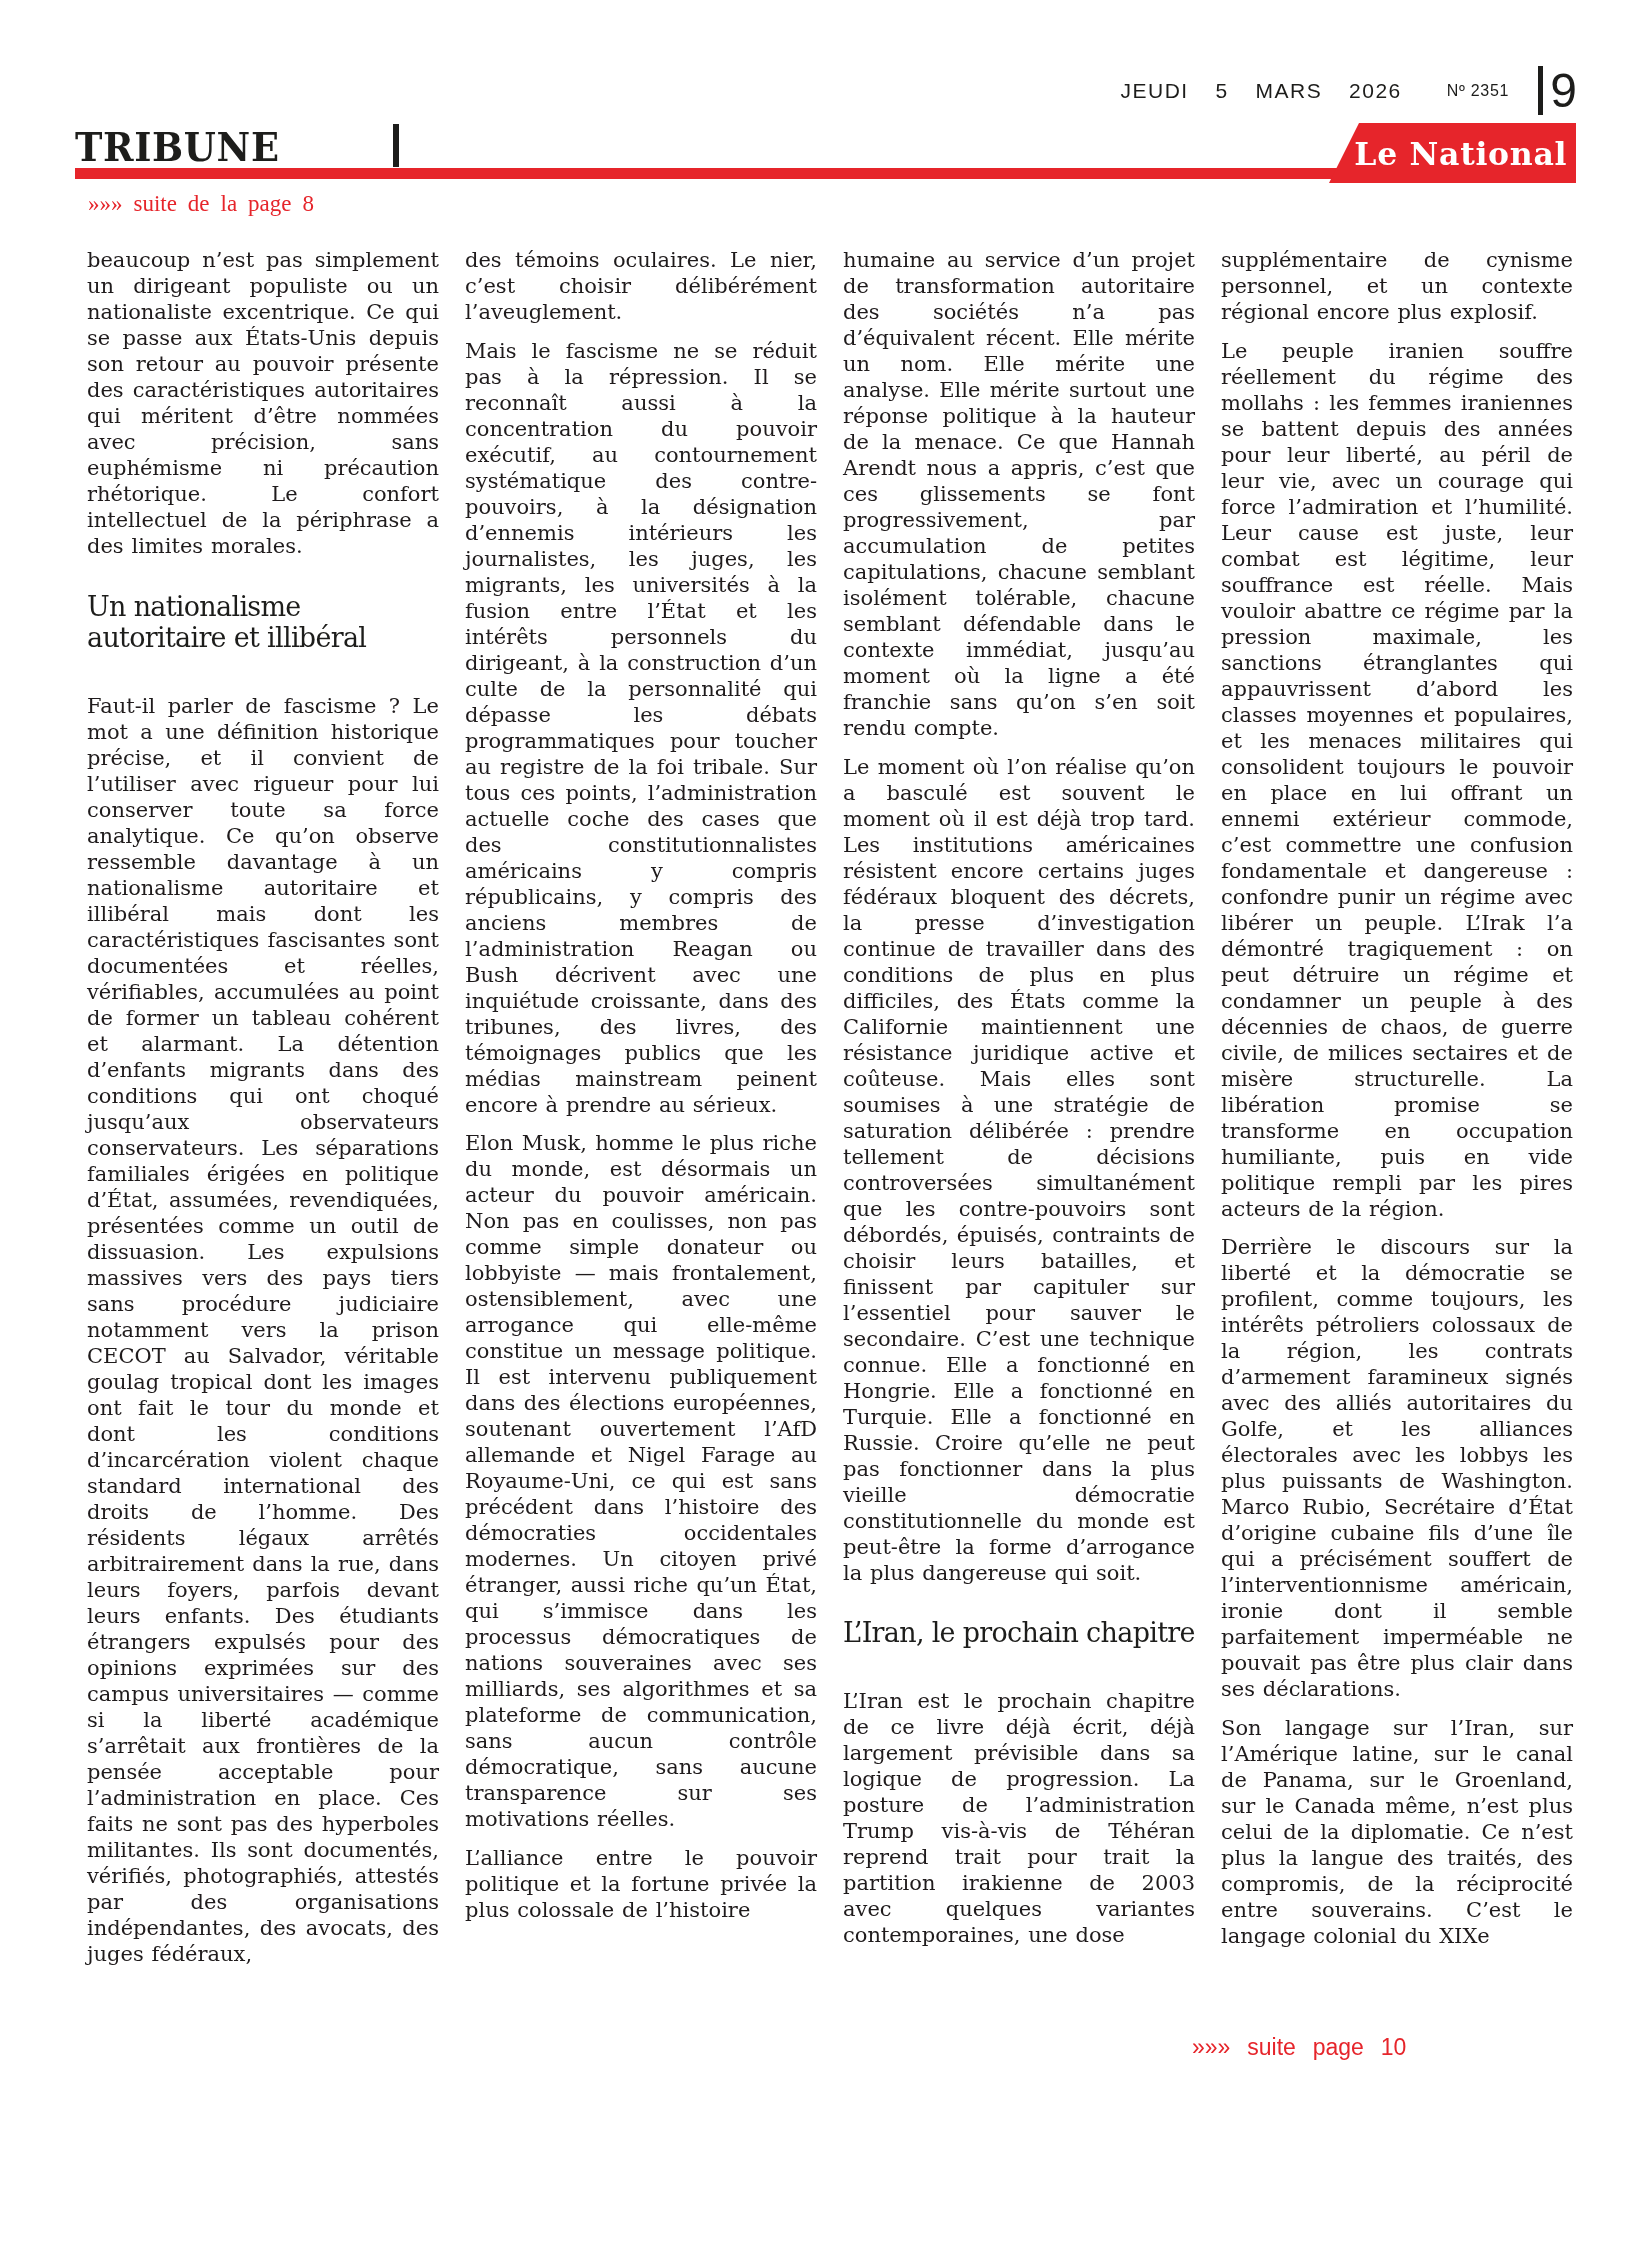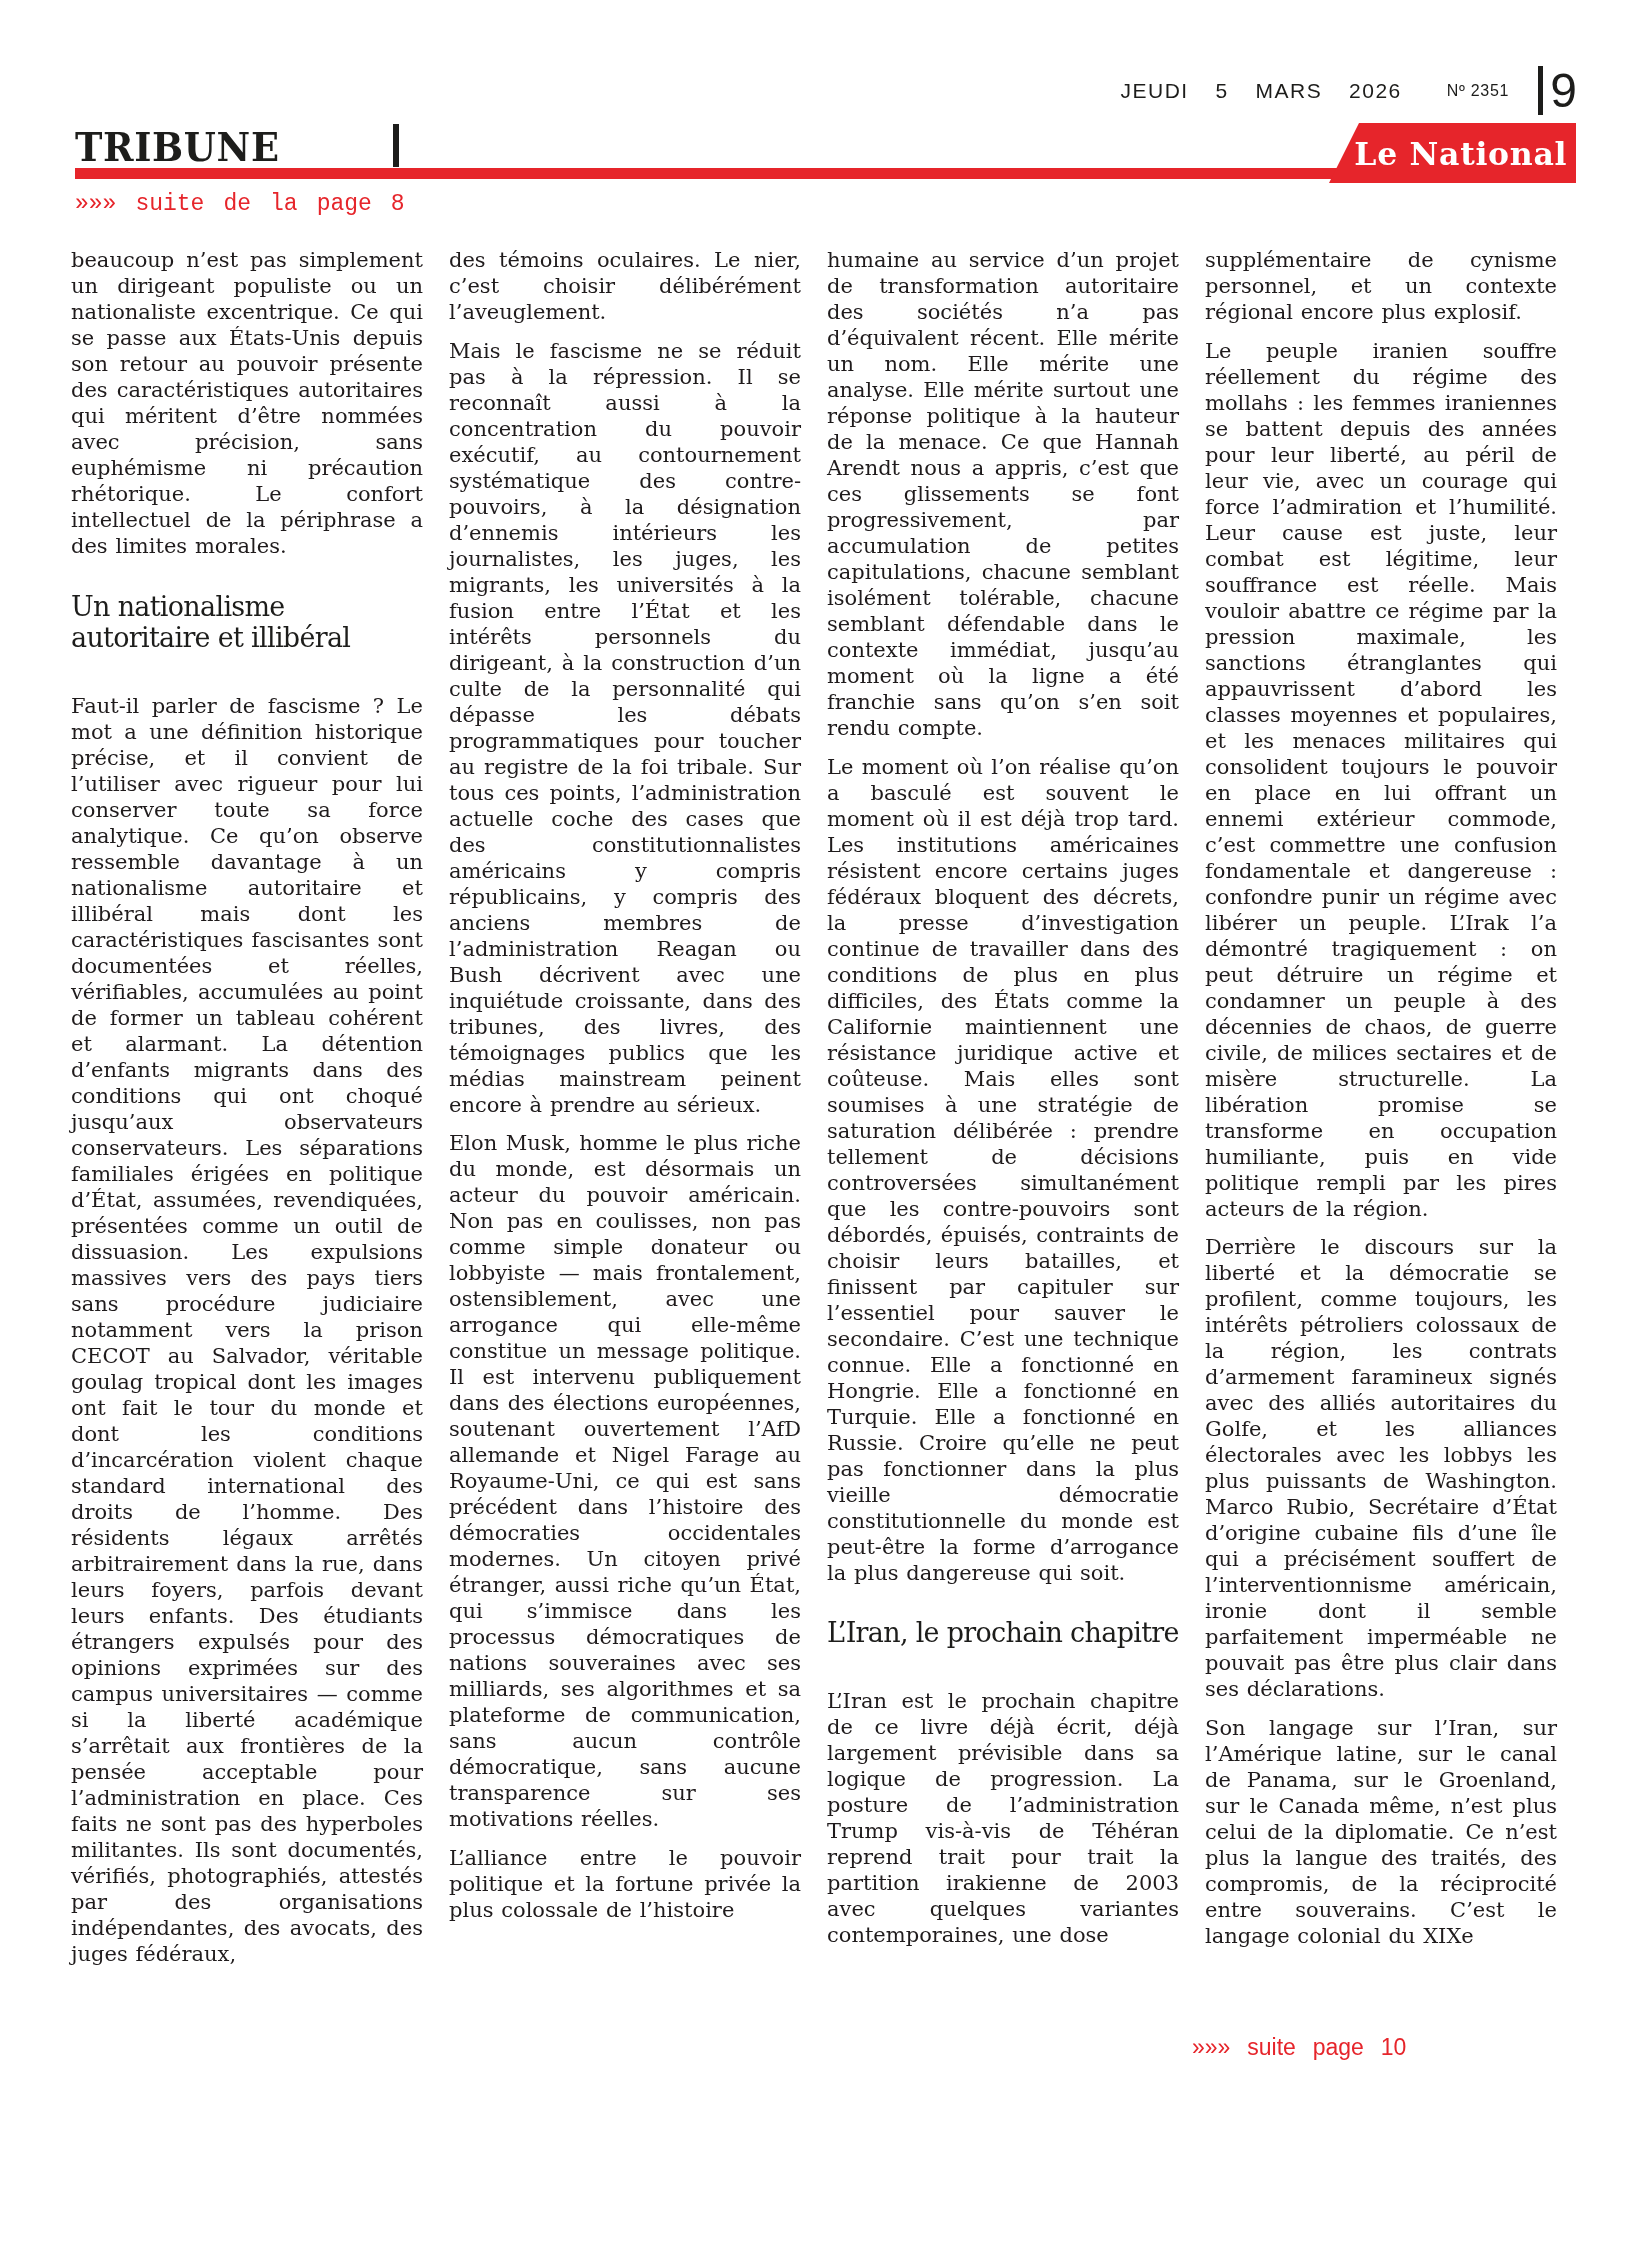--- a/index.html
+++ b/index.html
@@ -46,34 +46,34 @@
     clip-path: polygon(30px 0, 100% 0, 100% 100%, 0 100%);
     display: flex; align-items: center; justify-content: center;
   }
   .brand-box span {
     font-family: "DejaVu Serif", serif; font-weight: bold;
     font-size: 31.5px; color: #ffffff; padding-left: 16.5px;
     letter-spacing: 0.7px;
   }
 
   .continuation-top {
-    position: absolute; left: 75px; top: 191px;
-    font-family: Liberation Mono, monospace;
+    position: absolute; left: 88px; top: 191px;
+    font-family: Liberation Serif, serif;
     font-size: 23px; color: var(--accent); word-spacing: 5.2px;
   }
   .continuation-bottom {
     position: absolute; left: 1192px; width: 382px; top: 2034px;
     text-align: left;
     font-family: "Liberation Sans", sans-serif;
     font-size: 23px; color: var(--accent); word-spacing: 10.5px;
   }
 
   
   .columns {
-    position: absolute; left: 71px; top: 247px; width: 1489px;
+    position: absolute; left: 87px; top: 247px; width: 1489px;
     display: flex; gap: 26px;
   }
   .col { width: 352px; flex: 0 0 352px; }
   .col p {
     margin: 0 0 12.7px 0;
     font-size: 21px; line-height: 26px;
     text-align: justify;
     word-spacing: 1.1px;
     color: #1f1b1c;
   }

